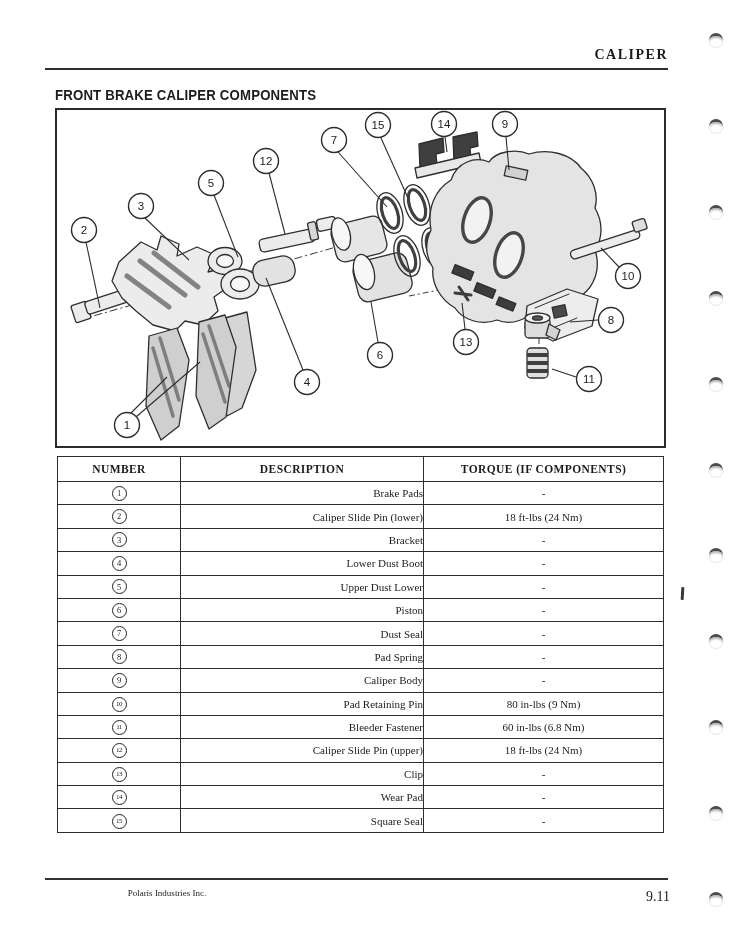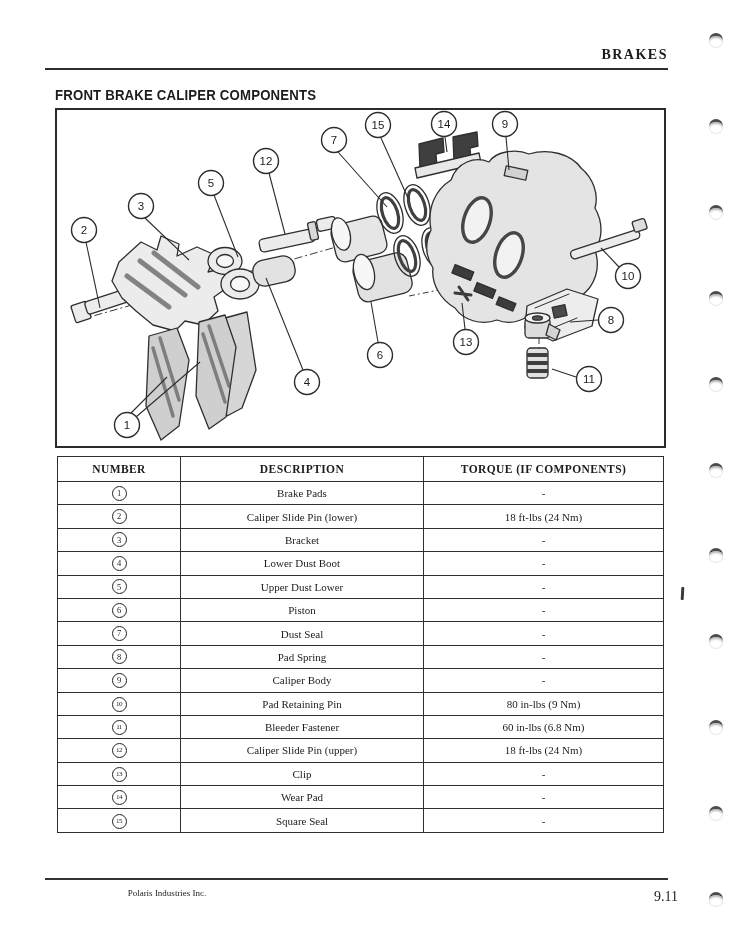--- a/index.html
+++ b/index.html
@@ -14,45 +14,45 @@
   .diagram-box{position:absolute;top:108px;left:55px;width:607px;height:336px;
         border:2px solid #2b2b2b;background:#fff;}
   .diagram-box svg{display:block;}
 
   table.comp{position:absolute;top:456px;left:57px;width:603px;border-collapse:collapse;
         table-layout:fixed;font-size:11px;}
   table.comp th,table.comp td{border:1.6px solid #2e2e2e;padding:0;}
   table.comp th{height:24px;font-size:11.5px;letter-spacing:0.4px;}
   table.comp td{height:22.4px;}
   td.num-cell{text-align:center;}
-  td.desc-cell{text-align:center;padding-left:9px;margin-top:47px;}
+  td.desc-cell{text-align:right;padding-left:9px;margin-top:47px;}
   td.torq-cell{text-align:center;}
   .torq-bold{font-weight:normal;}
   .circ{display:inline-flex;align-items:center;justify-content:center;width:13px;height:13px;
         border:1px solid #222;border-radius:50%;font-size:8.5px;line-height:1;
         font-family:"Liberation Serif",serif;}
   .circ.d2{font-size:7px;letter-spacing:-0.5px;}
 
   .footer-rule{position:absolute;top:878px;left:45px;width:623px;height:2px;background:#333;}
   .footer-text{position:absolute;top:888px;left:47px;width:260px;font-size:9px;line-height:11.5px;}
   .footer-text .l2{text-align:center;width:240px;}
-  .page-number{position:absolute;top:889px;right:52px;font-size:14px;}
+  .page-number{position:absolute;top:889px;right:60px;font-size:14px;}
 
   .hole{position:absolute;right:7px;width:14px;height:11px;border-radius:50%;
         border-top:3px solid #4c4c4c;
         box-shadow:inset 0 2px 2px rgba(0,0,0,0.28),0 1px 1px rgba(0,0,0,0.10);}
   .stray-mark{position:absolute;left:681px;top:587px;width:2.5px;height:13px;background:#3c3c3c;
         transform:rotate(3deg);border-radius:1px;}
 </style>
 </head>
 <body>
 
 <div class="page">
 
-  <div class="brakes-label">BRAKES</div>
+  <div class="brakes-label">CALIPER</div>
   <div class="header-rule"></div>
 
   <div class="page-title">FRONT BRAKE CALIPER COMPONENTS</div>
 
   <div class="diagram-box">
     <svg width="607" height="336" viewBox="0 0 607 336" xmlns="http://www.w3.org/2000/svg">
 
       <g stroke="#3a3a3a" stroke-width="1" fill="none">
         <path d="M22,210 L318,126" stroke-dasharray="8 3 2 3"></path>
         <path d="M352,186 L432,170" stroke-dasharray="6 3 2 3"></path>

